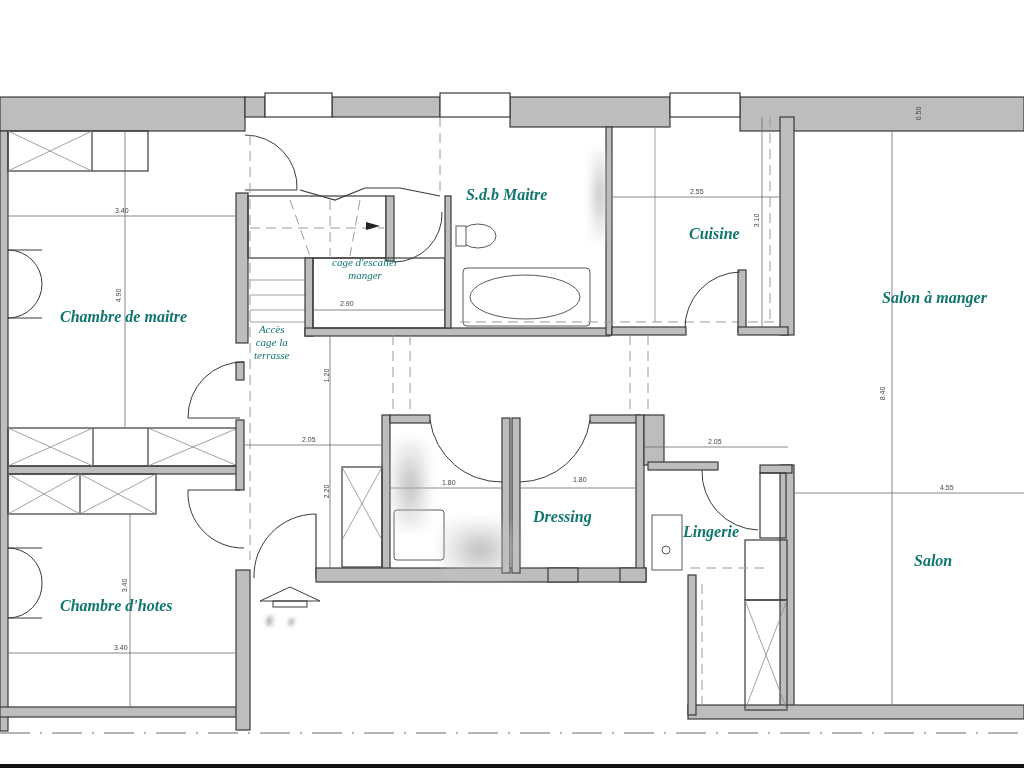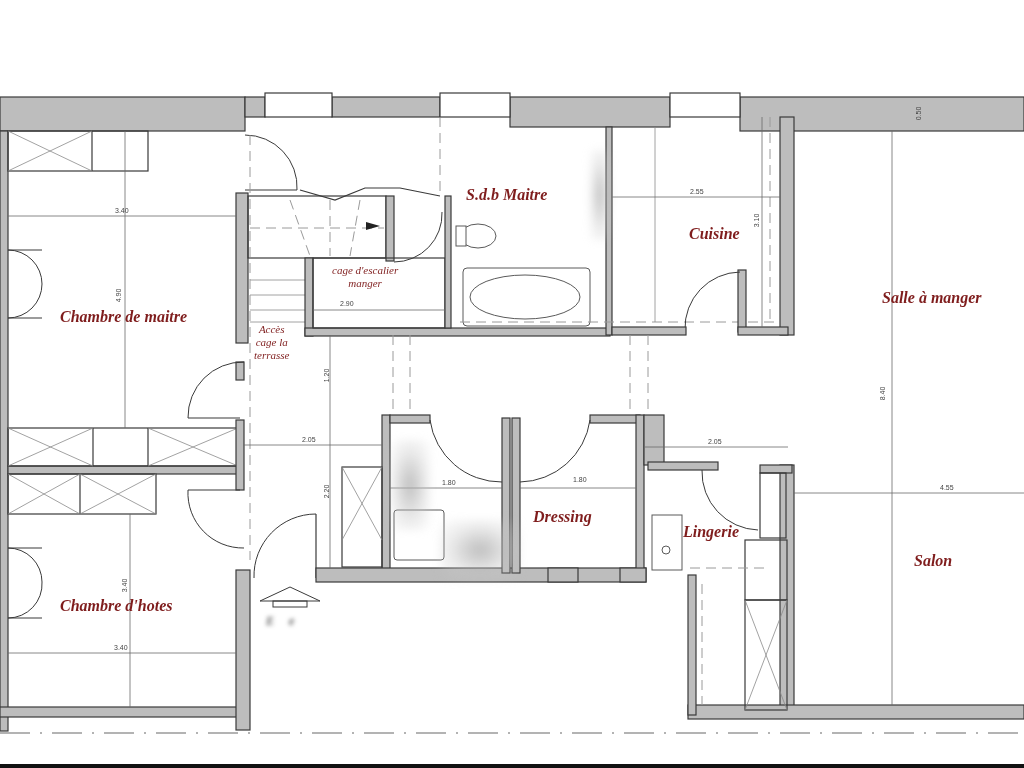--- a/index.html
+++ b/index.html
@@ -7,21 +7,21 @@
     #plan { position: absolute; left: 0; top: 0; width: 1024px; height: 768px; }
     .wall { fill: #bdbdbd; stroke: #3a3a3a; stroke-width: 1.2; }
     .line { stroke: #3a3a3a; stroke-width: 1.2; fill: none; }
     .thin { stroke: #8a8a8a; stroke-width: 0.8; fill: none; }
     .dash { stroke: #9a9a9a; stroke-width: 1; fill: none; stroke-dasharray: 10 6; }
     .axis { stroke: #9a9a9a; stroke-width: 1.6; fill: none; stroke-dasharray: 30 10 2 10; }
     .dim { stroke: #6a6a6a; stroke-width: 0.8; fill: none; }
     .win { fill: #ffffff; stroke: #3a3a3a; stroke-width: 1.2; }
     .door { stroke: #3a3a3a; stroke-width: 1; fill: none; }
     .fix { stroke: #5a5a5a; stroke-width: 1; fill: #ffffff; }
-    .label { position: absolute; font-family: "Liberation Serif", serif; font-style: italic; font-weight: bold; color: #7f1d1d; white-space: nowrap; }
+    .label { position: absolute; font-family: "Liberation Serif", serif; font-style: italic; font-weight: bold; color: #0f766e; white-space: nowrap; }
     .lbl-md { font-size: 16px; }
     .lbl-sm { font-size: 12px; }
     .lbl-xs { font-size: 11px; font-weight: normal; text-align: center; line-height: 13px; }
     .dimtxt { position: absolute; font-family: "Liberation Sans", sans-serif; font-size: 7px; color: #444; white-space: nowrap; }
     .dimtxt.v { transform: rotate(-90deg); transform-origin: center; }
     .blur { position: absolute; background: radial-gradient(ellipse at center, rgba(170,170,170,0.75) 0%, rgba(200,200,200,0.35) 55%, rgba(255,255,255,0) 100%); filter: blur(4px); }
     .bottom-bar { position: absolute; left: 0; top: 764px; width: 1024px; height: 4px; background: #111; }
   </style>
 </head>
 <body>
@@ -202,22 +202,22 @@
   <line class="axis" x1="0" y1="733" x2="1024" y2="733"></line>
 </svg>
 
 <div class="blur" style="left:590px;top:150px;width:20px;height:90px;"></div>
 <div class="blur" style="left:390px;top:440px;width:40px;height:90px;"></div>
 <div class="blur" style="left:440px;top:520px;width:80px;height:60px;"></div>
 
 <div class="label lbl-md" style="left:60px;top:308px;">Chambre de maitre</div>
 <div class="label lbl-md" style="left:466px;top:186px;">S.d.b Maitre</div>
 <div class="label lbl-md" style="left:676px;top:225px;margin-left:13px;">Cuisine</div>
-<div class="label lbl-md" style="left:882px;top:289px;">Salle à manger</div>
-<div class="label lbl-xs" style="left:332px;top:264px;">
+<div class="label lbl-md" style="left:882px;top:289px;">Salon à manger</div>
+<div class="label lbl-xs" style="left:332px;top:256px;">
   <div>cage d'escalier</div>
   <div>manger</div>
 </div>
 <div class="label lbl-xs" style="left:254px;top:323px;">
   <div>Accès</div>
   <div>cage la</div>
   <div>terrasse</div>
 </div>
 <div class="label lbl-md" style="left:533px;top:508px;">Dressing</div>
 <div class="label lbl-md" style="left:672px;top:523px;margin-left:11px;">Lingerie</div>

